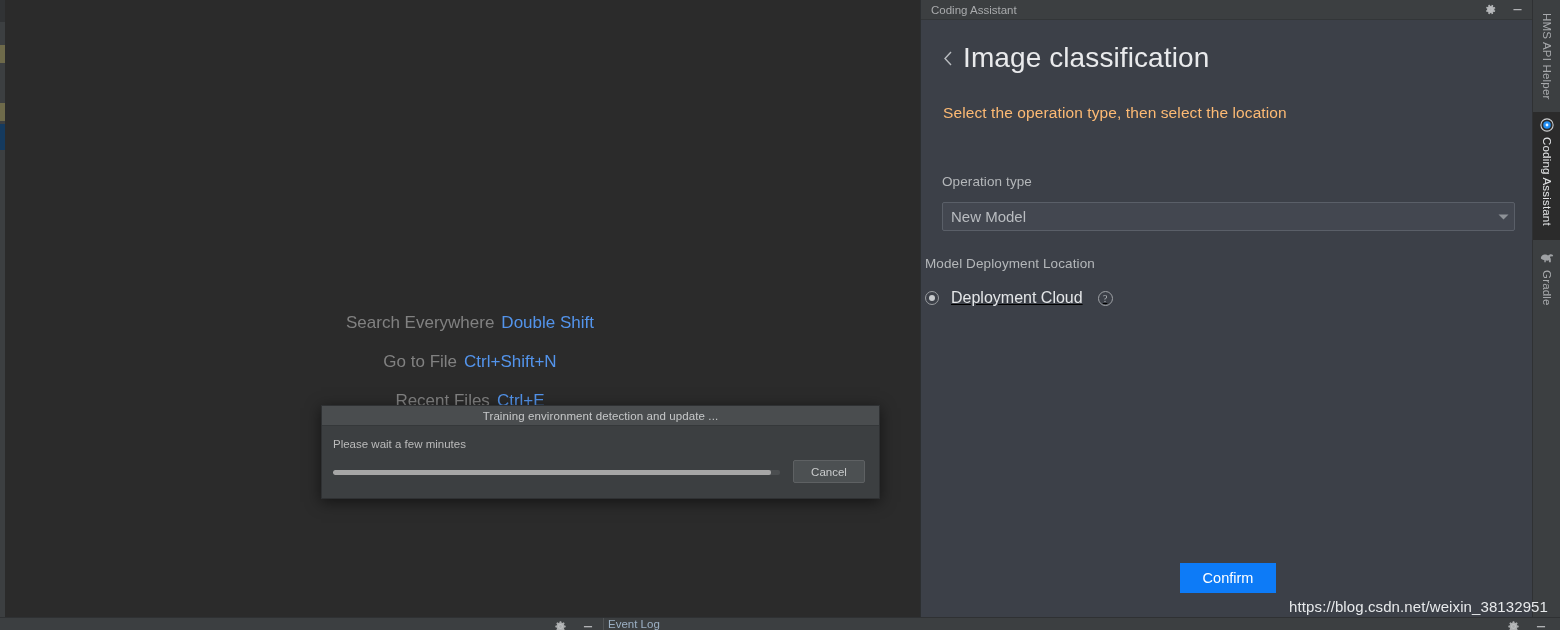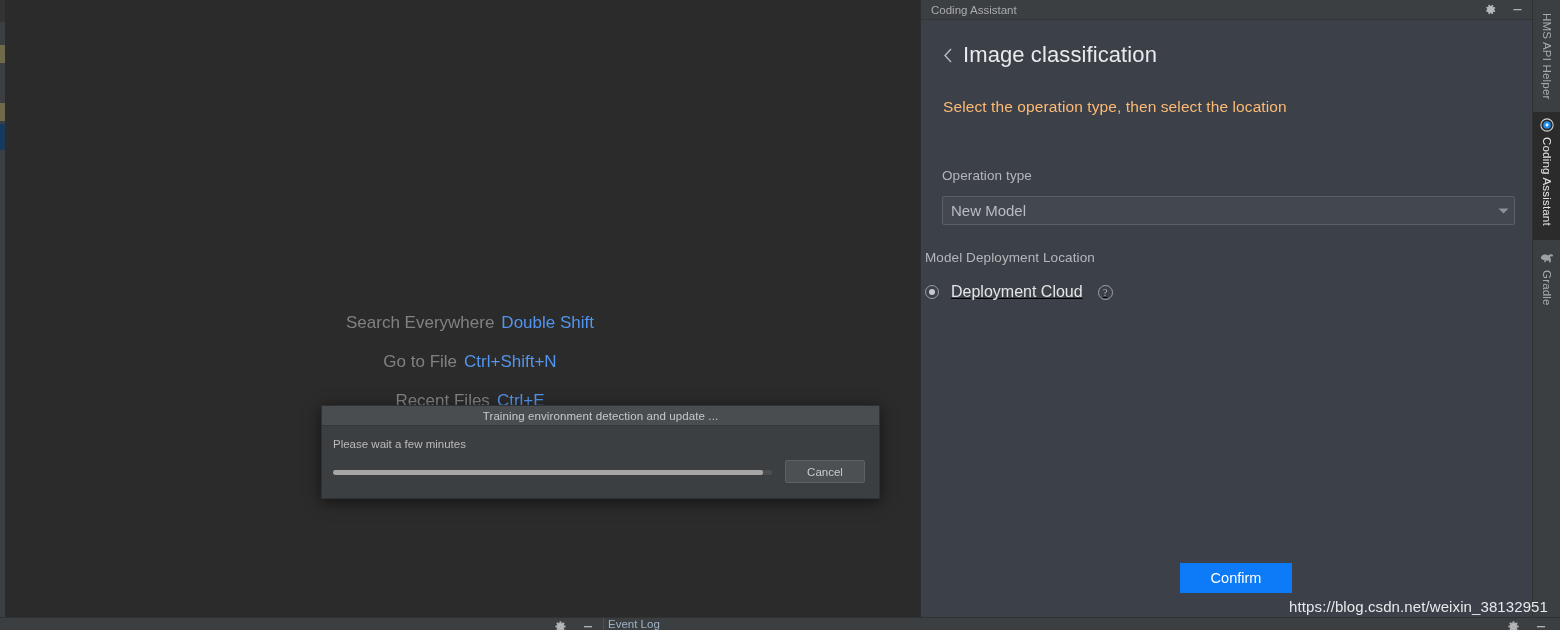--- a/index.html
+++ b/index.html
@@ -112,21 +112,21 @@
     margin-top: 1px;
   }
   .progress-fill {
     position: absolute;
     left: 0; top: 0;
     height: 5px;
     background: #a6a6a6;
     border-radius: 2px;
   }
   .dialog-cancel {
-    width: 80px;
+    width: 72px;
     height: 23px;
     background: #4c5052;
     border: 1px solid #5e6163;
     border-radius: 2px;
     color: #c9cbcc;
     font-size: 11.5px;
     font-family: "Liberation Sans", sans-serif;
     cursor: default;
   }
 
@@ -176,21 +176,21 @@
     align-items: center;
     gap: 9px;
     padding: 22px 0 0 22px;
   }
   .back-chevron {
     width: 11px; height: 17px;
     display: flex; align-items: center; justify-content: center;
     cursor: default;
   }
   .page-title {
-    font-size: 22px;
+    font-size: 28px;
     color: #e9eaec;
     font-weight: 400;
     letter-spacing: 0.1px;
   }
 
   .page-subtitle {
     padding: 30px 0 0 22px;
     font-size: 15.5px;
     color: #fdba74;
     letter-spacing: 0.1px;
@@ -269,21 +269,21 @@
     text-align: center;
     cursor: default;
     margin-left: 3px;
     font-family: "Liberation Serif", serif;
   }
 
   .confirm-button {
     position: absolute;
     left: 259px;
     top: 543px;
-    width: 112px;
+    width: 96px;
     height: 30px;
     background: #0d7bf7;
     border: none;
     color: #ffffff;
     font-size: 14.5px;
     font-family: "Liberation Sans", sans-serif;
     cursor: default;
   }
 
   

